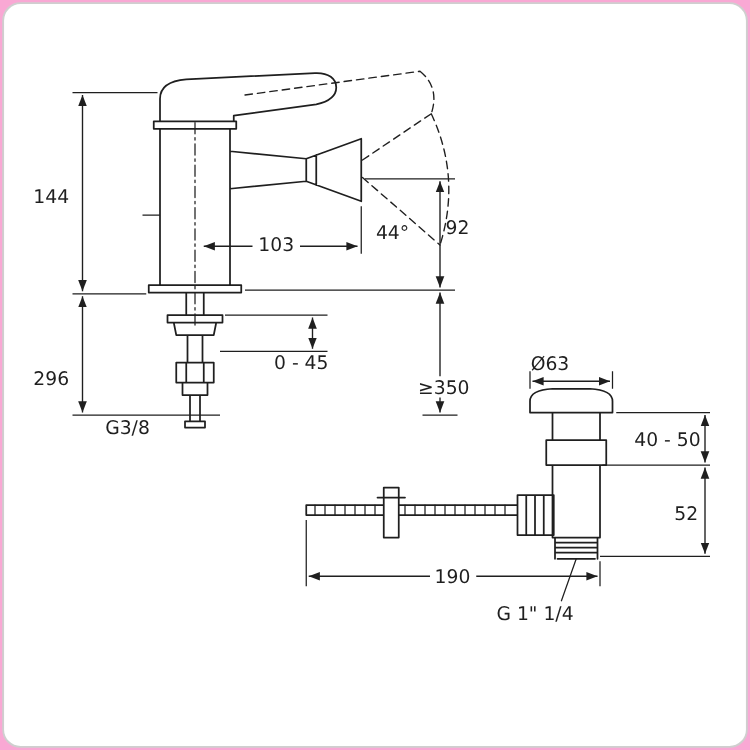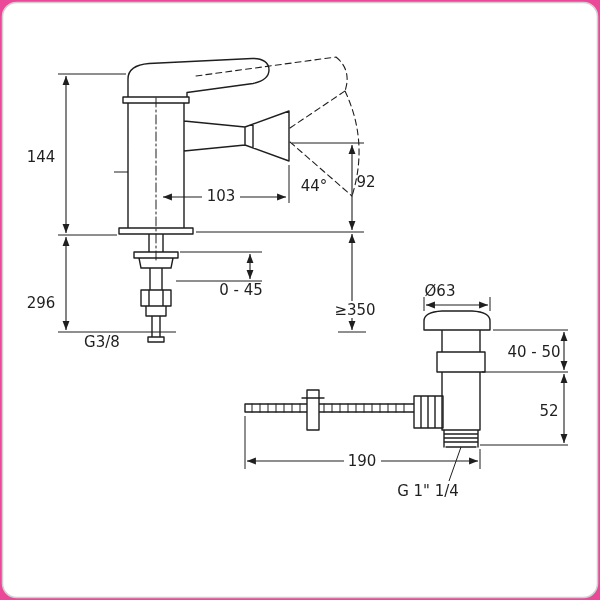--- a/index.html
+++ b/index.html
@@ -1,16 +1,16 @@
 <!DOCTYPE html>
 <html><head>
 <meta charset="utf-8">
 <style>
   html,body{margin:0;padding:0;background:#ffffff;}
-  .stage{width:600px;height:600px;position:relative;background:#ec4899;}
+  .stage{width:600px;height:600px;position:relative;background:#f9a8d4;}
   svg{display:block;}
   text{font-family:"DejaVu Sans","Liberation Sans",sans-serif;font-size:15px;text-anchor:middle;}
 </style>
 </head>
 <body>
 
 <div class="stage">
 <svg width="600" height="600" viewBox="0 0 600 600">
   <defs>
     <marker id="arrowhead" viewBox="0 0 10 10" refX="9" refY="5" markerWidth="9" markerHeight="9" orient="auto-start-reverse">

